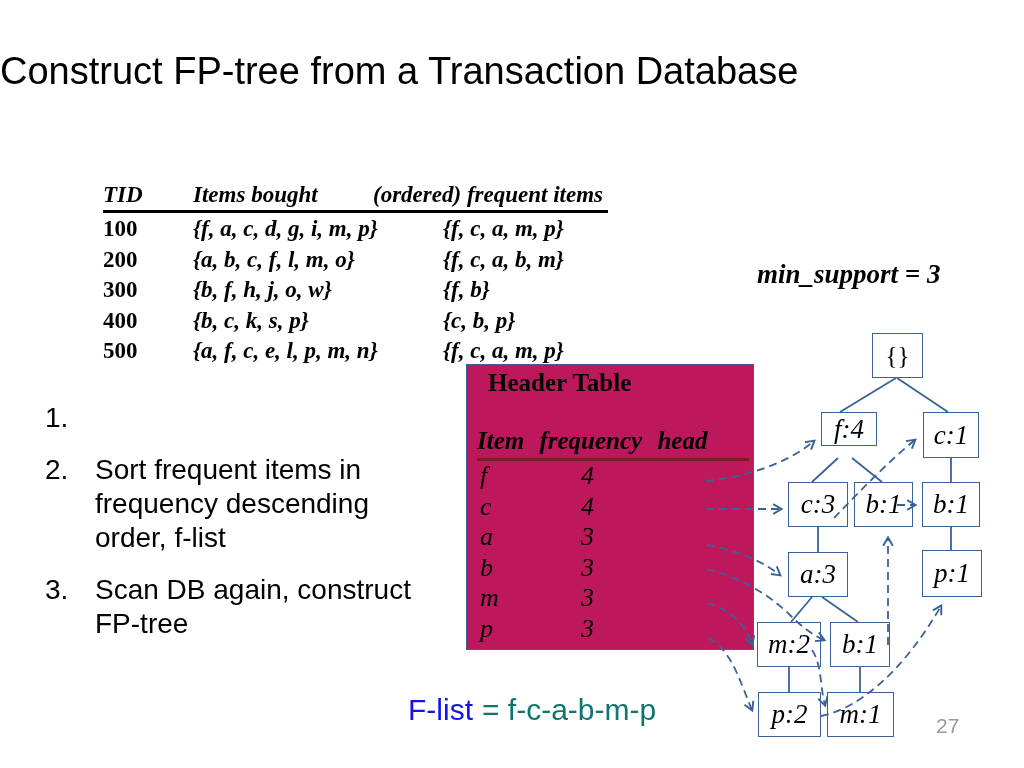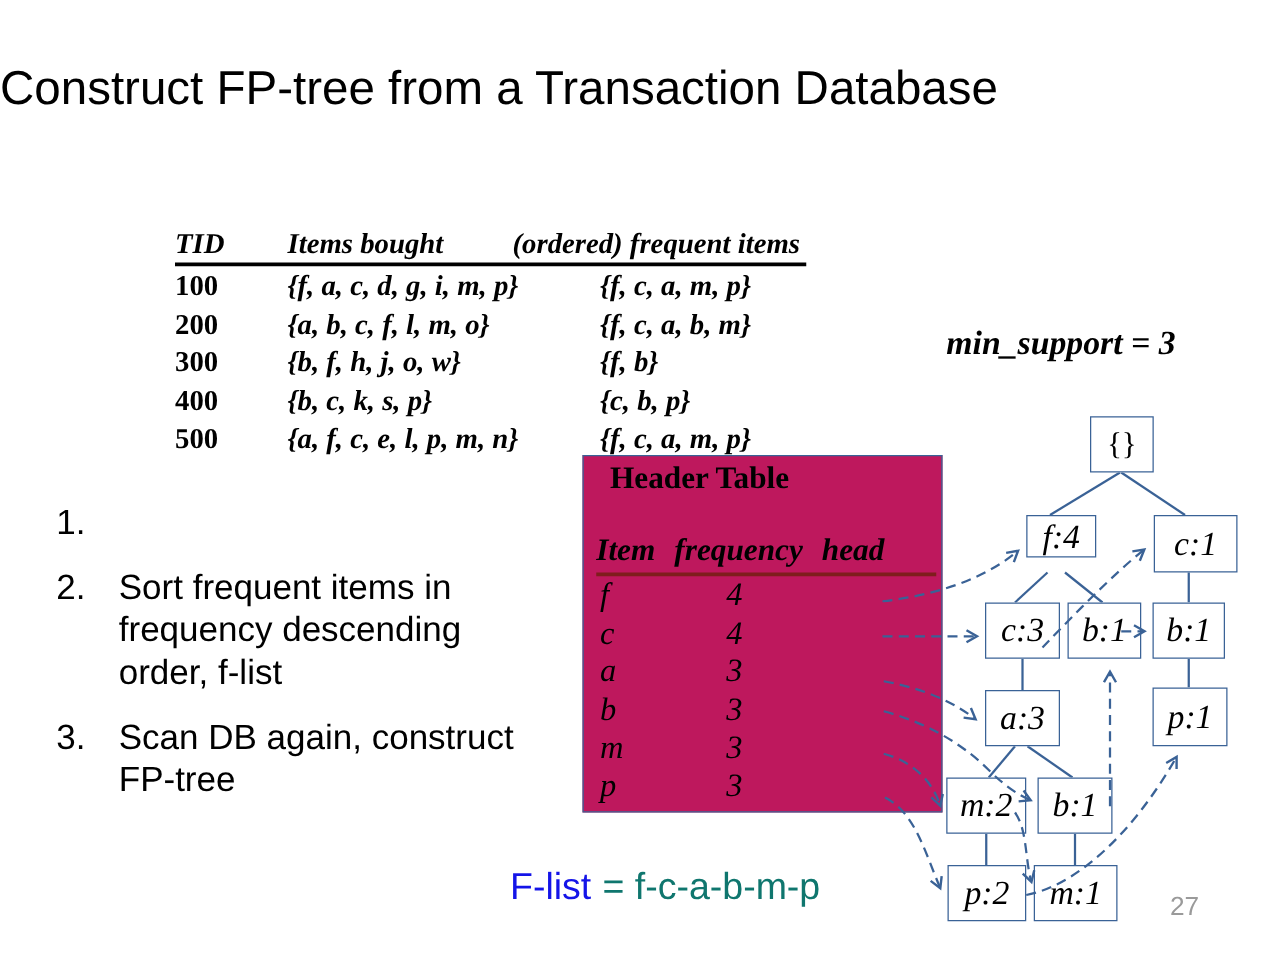--- a/index.html
+++ b/index.html
@@ -14,21 +14,21 @@
   }
   
   .title{
     position:absolute;left:0;right:0;top:50px;text-align:left;
     font-size:38px;font-weight:400;color:#000;letter-spacing:0;
   }
   
   .txn{
     position:absolute;left:103px;top:182px;width:505px;
     font-family:"Liberation Serif",serif;font-weight:bold;font-style:italic;
-    font-size:23px;color:#000;margin-left:37px;
+    font-size:23px;color:#000;
   }
   .txn-head{position:relative;height:28px;border-bottom:3px solid #000;}
   .txn-head span{position:absolute;top:0;white-space:nowrap;}
   .h-tid{left:0;}
   .h-items{left:90px;}
   .h-ordered{left:270px;}
   .txn-row{position:relative;height:30.5px;line-height:31px;}
   .txn-row span{position:absolute;top:0;white-space:nowrap;}
   .c-tid{left:0;font-style:normal;}
   .c-items{left:90px;}
@@ -159,21 +159,21 @@
     <line class="edge" x1="951" y1="457" x2="951" y2="482"></line>
     <line class="edge" x1="951" y1="527" x2="951" y2="550"></line>
     <line class="edge" x1="812" y1="597" x2="791" y2="622"></line>
     <line class="edge" x1="822" y1="597" x2="858" y2="622"></line>
     <line class="edge" x1="789" y1="667" x2="789" y2="692"></line>
     <line class="edge" x1="860" y1="667" x2="860" y2="692"></line>
   </svg>
 
   <div class="node root" style="left:872px;top:333px;width:51px;height:45px;">{}</div>
   <div class="node" style="left:821px;top:412px;width:56px;height:34px;">f:4</div>
-  <div class="node" style="left:923px;top:412px;width:67px;height:46px;text-align:right;">c:1</div>
+  <div class="node" style="left:923px;top:412px;width:56px;height:46px;text-align:right;">c:1</div>
   <div class="node" style="left:788px;top:482px;width:60px;height:45px;">c:3</div>
   <div class="node" style="left:854px;top:482px;width:59px;height:45px;">b:1</div>
   <div class="node" style="left:922px;top:482px;width:58px;height:45px;">b:1</div>
   <div class="node" style="left:788px;top:552px;width:60px;height:45px;">a:3</div>
   <div class="node" style="left:922px;top:550px;width:60px;height:47px;">p:1</div>
   <div class="node" style="left:757px;top:622px;width:64px;height:45px;">m:2</div>
   <div class="node" style="left:830px;top:622px;width:60px;height:45px;">b:1</div>
   <div class="node" style="left:758px;top:692px;width:63px;height:45px;">p:2</div>
   <div class="node" style="left:827px;top:692px;width:67px;height:45px;">m:1</div>
 

